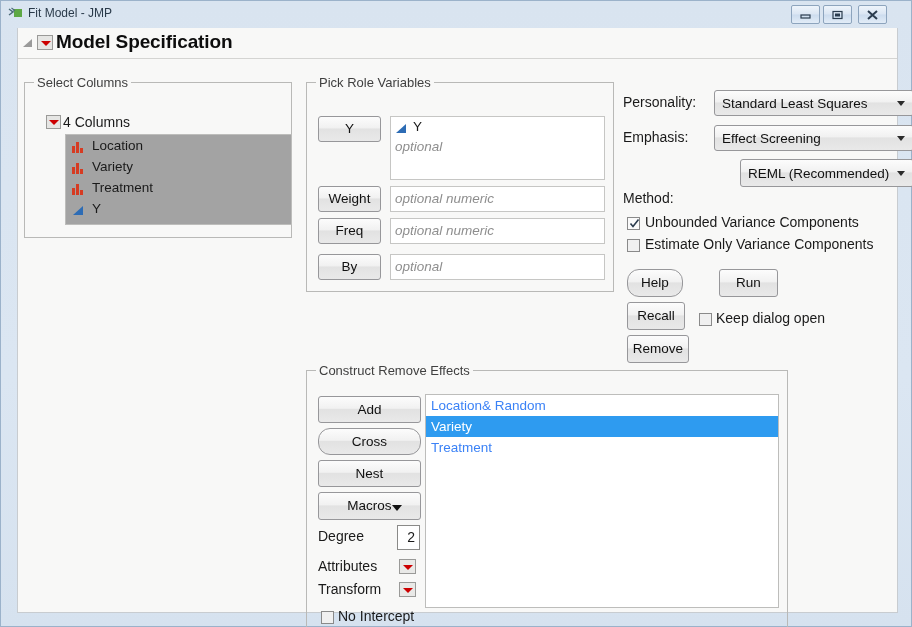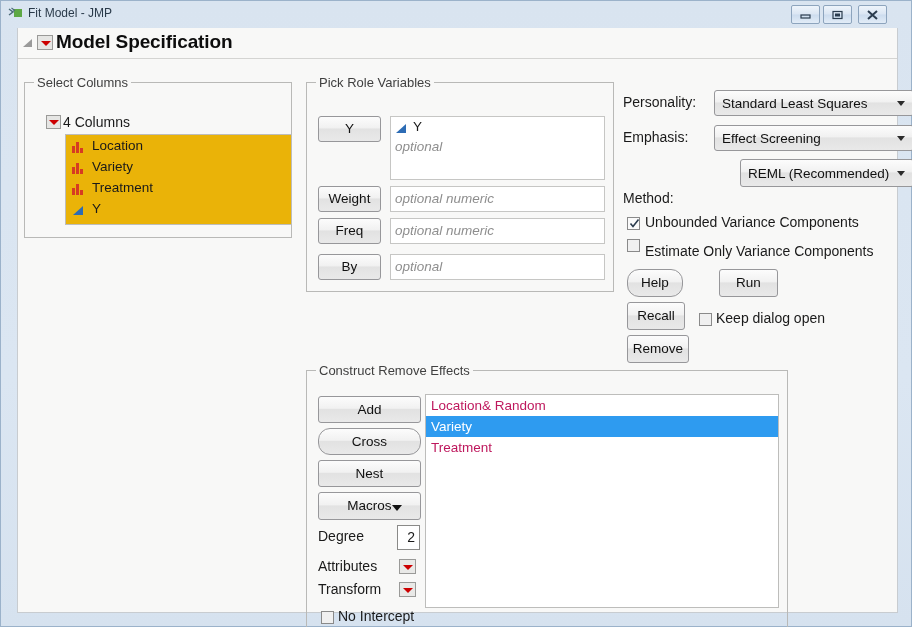--- a/index.html
+++ b/index.html
@@ -154,21 +154,21 @@
     position: absolute;
     left: 45px; top: 86px;
     font-size: 14px;
     white-space: nowrap;
   }
   #cols-list {
     position: absolute;
     left: 47px; top: 106px;
     width: 227px; height: 91px;
     box-sizing: border-box;
-    background: #eab308;
+    background: #a3a3a3;
     border: 1px solid #bdbdbb;
     overflow: hidden;
   }
   .col-item {
     position: relative;
     height: 21px;
     padding-left: 26px;
     line-height: 21px;
     font-size: 13.5px;
     white-space: nowrap;
@@ -286,21 +286,21 @@
   .chk svg { position: absolute; left: 1px; top: 0px; }
   .chklabel {
     position: absolute;
     font-size: 14px;
     color: #1a1a1a;
     white-space: nowrap;
   }
   #chk-unbounded      { left: 609px; top: 189px; }
   #lbl-unbounded      { left: 627px; top: 186px; }
   #chk-estimate       { left: 609px; top: 211px; }
-  #lbl-estimate       { left: 627px; top: 208px; margin-top: 7px; }
+  #lbl-estimate       { left: 627px; top: 208px; }
   #chk-keepopen       { left: 681px; top: 285px; }
   #lbl-keepopen       { left: 698px; top: 282px; }
 
   #btn-help   { left: 609px; top: 241px; width: 56px; height: 28px; line-height: 26px; border-radius: 12px; }
   #btn-run    { left: 701px; top: 241px; width: 59px; height: 28px; line-height: 26px; }
   #btn-recall { left: 609px; top: 274px; width: 58px; height: 28px; line-height: 26px; }
   #btn-remove { left: 609px; top: 307px; width: 62px; height: 28px; line-height: 26px; }
 
   
   #btn-add    { left: 300px; top: 368px; width: 103px; height: 27px; line-height: 25px; }
@@ -376,21 +376,21 @@
     box-sizing: border-box;
     background: #ffffff;
     border: 1px solid #bdbdbb;
     overflow: hidden;
   }
   .eff-item {
     height: 21px;
     line-height: 21px;
     padding-left: 5px;
     font-size: 13.5px;
-    color: #be185d;
+    color: #3b82f6;
     white-space: nowrap;
     cursor: default;
   }
   .eff-item.selected {
     background: #2e9bf0;
     color: #ffffff;
   }
 </style>
 </head>
 <body>

